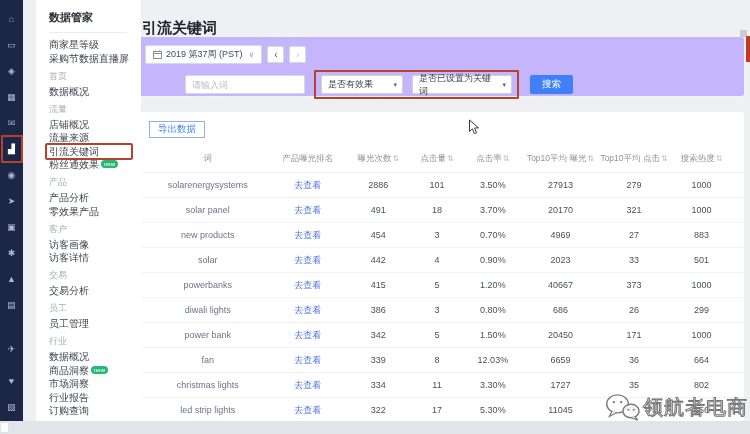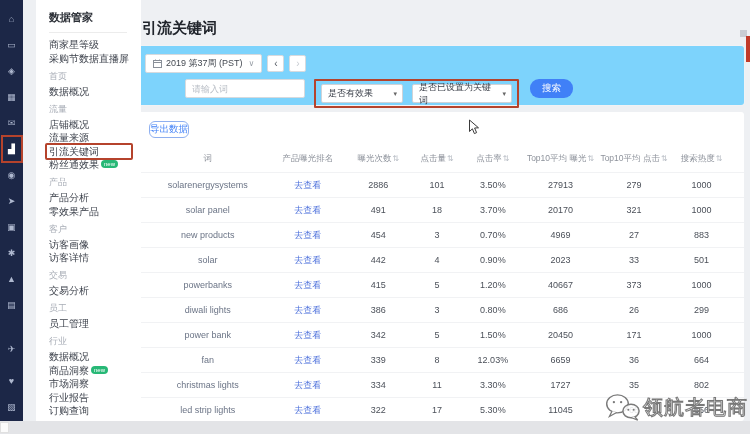--- a/index.html
+++ b/index.html
@@ -28,47 +28,47 @@
             white-space:nowrap; cursor:pointer; }
   .m-annotated::after { content:''; position:absolute; left:-4px; right:8px; top:-4px; bottom:-3px;
                         border:2px solid #b5432c; border-radius:2px; }
   .badge { display:inline-block; background:#27b876; color:#fff; font-size:6px; line-height:8px;
            height:8px; padding:0 3px; border-radius:4px; margin-left:2px; vertical-align:top; }
 
   
   .main { position:absolute; left:128px; top:0; right:0; height:421px; }
   .page-title { position:absolute; left:14px; top:19px; font-size:15px; font-weight:bold; color:#20242b; }
 
-  .filter-card { position:absolute; left:8px; right:6px; top:46px; height:59px; background:#7dd3fc;
+  .filter-card { position:absolute; left:8px; right:6px; top:37px; height:59px; background:#c4b5fd;
                  border-radius:3px; padding:7px 9px; box-shadow:0 0 0 1px #f1f2f4; }
   .filter-row { display:flex; align-items:center; gap:5px; height:20px; }
   .date-pill { display:flex; align-items:center; gap:4px; border:1px solid #d6dade; border-radius:2px;
                background:#fff; height:19px; padding:0 7px; font-size:9px; color:#454a52; cursor:pointer; }
   .date-pill .caret { color:#9aa0a8; font-size:8px; margin-left:2px; }
   .nav-btn { width:17px; height:17px; border:1px solid #d6dade; border-radius:2px; background:#fff;
              font-size:10px; color:#555b64; display:flex; align-items:center; justify-content:center; cursor:pointer; }
   .nav-btn.disabled { color:#c8ccd2; }
-  .filter-row2 { display:flex; align-items:flex-start; margin-top:6px;padding-left:40px; }
+  .filter-row2 { display:flex; align-items:center; margin-top:6px;padding-left:40px; }
   .kw-input { width:120px; height:19px; border:1px solid #d6dade; border-radius:2px; font-size:9px;
               padding:0 6px; color:#333; outline:none; font-family:"Liberation Sans",sans-serif; }
   .kw-input::placeholder { color:#b8bdc5; }
   .annotated-box { display:flex; gap:9px; border:2px solid #b5432c; padding:3px 5px; margin-left:9px;
                    border-radius:1px; }
   .select { height:19px; border:1px solid #cfd3d8; border-radius:2px; background:#fff; font-size:9px;
             color:#3d424c; display:flex; align-items:center; justify-content:space-between;
             padding:0 5px 0 6px; cursor:pointer; }
   .select.w1 { width:100px; } .select.w2 { width:82px; }
   .sel-caret { color:#666; font-size:7px; margin-left:5px; }
-  .search-btn { margin-left:11px; background:#4080f7; color:#fff; border:none; border-radius:9px;
+  .search-btn { margin-left:11px; background:#4080f7; color:#fff; border:none; border-radius:2px;
                 height:19px; padding:0 12px; font-size:9.5px; cursor:pointer; font-family:"Liberation Sans",sans-serif; }
 
   .table-card { position:absolute; left:8px; right:6px; top:112px; bottom:0; background:#fff;
                 border-radius:3px; padding-top:6px; overflow:hidden; }
   .export-btn { margin-left:13px; background:#fff; border:1px solid #8fb0f0; color:#4080f7;
-                border-radius:6px; height:17px; padding:0 0; font-size:9.5px; cursor:pointer;
+                border-radius:0; height:17px; padding:0 8px; font-size:9.5px; cursor:pointer;
                 font-family:"Liberation Sans",sans-serif; }
   .tgrid { display:grid; grid-template-columns:21% 13% 11% 9% 10% 13% 12% 11%; padding:0 10px; }
   .thead { margin-top:8px; height:26px; align-items:center; }
   .th { display:flex; align-items:center; justify-content:center; text-align:center; font-size:8.5px;
         color:#8d929b; line-height:1.15; }
   .sort { color:#b7bcc4; font-size:8px; margin-left:1px; cursor:pointer; }
   .tr { height:25px; align-items:center; border-top:1px solid #f1f2f4; }
   .td { text-align:center; font-size:9px; color:#4b5059; }
   .td.word { color:#6b7486; }
   .td.link { color:#4a6edb; cursor:pointer; }

